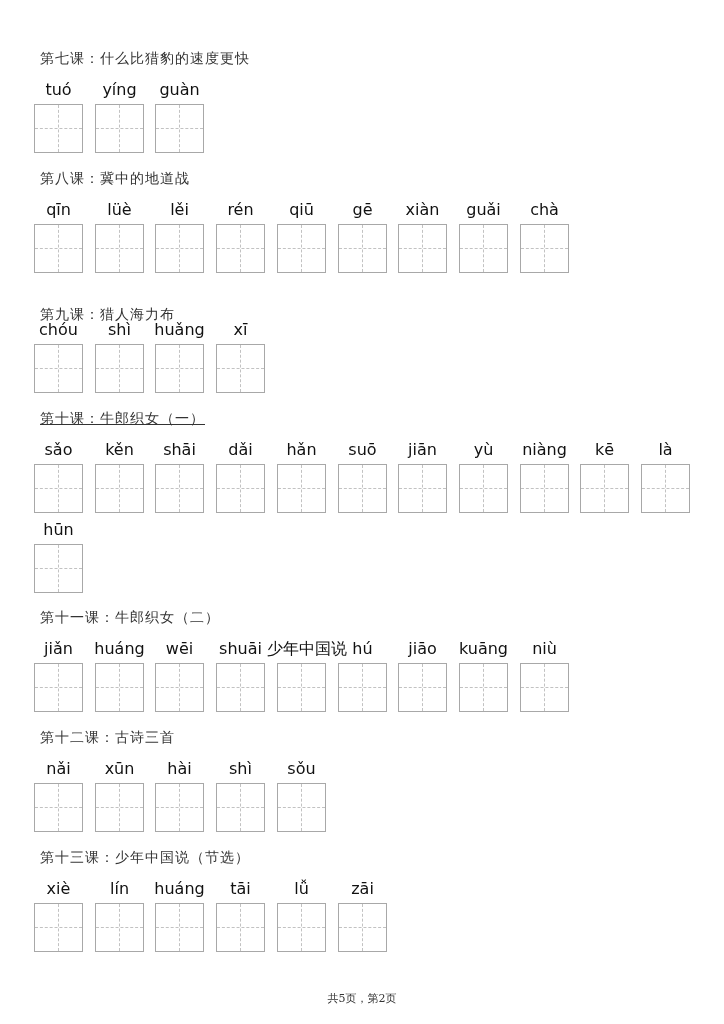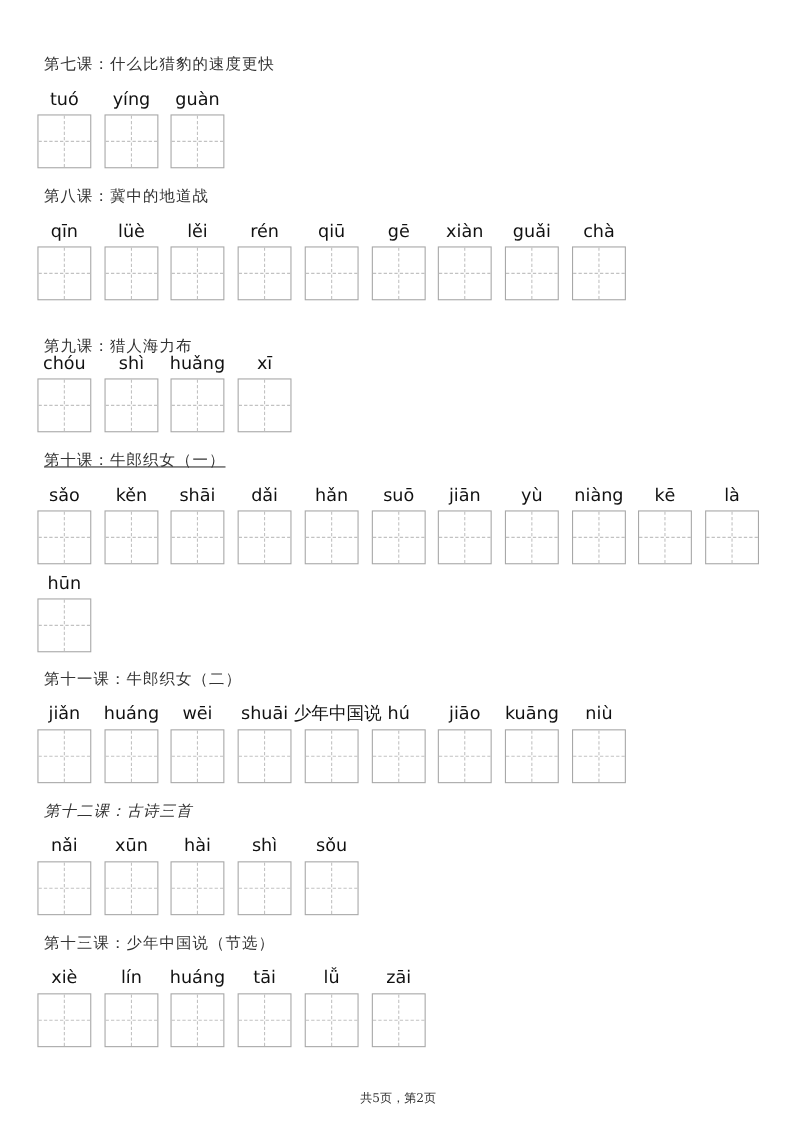--- a/index.html
+++ b/index.html
@@ -194,21 +194,21 @@
           <div class="py">kuāng</div>
           <div class="box"></div>
         </div>
         <div class="cell" style="left: 486px;">
           <div class="py">niù</div>
           <div class="box"></div>
         </div>
       </div>
     </div>
     <div class="lesson" style="top: 729px;">
-      <div class="lesson-title" style="left: 6px; font-style: italic;">第十二课：古诗三首</div>
+      <div class="lesson-title" style="left: 6px;">第十二课：古诗三首</div>
       <div class="row" style="top: 30px;">
         <div class="cell" style="left: 0px;">
           <div class="py">nǎi</div>
           <div class="box"></div>
         </div>
         <div class="cell" style="left: 61px;">
           <div class="py">xūn</div>
           <div class="box"></div>
         </div>
         <div class="cell" style="left: 121px;">

